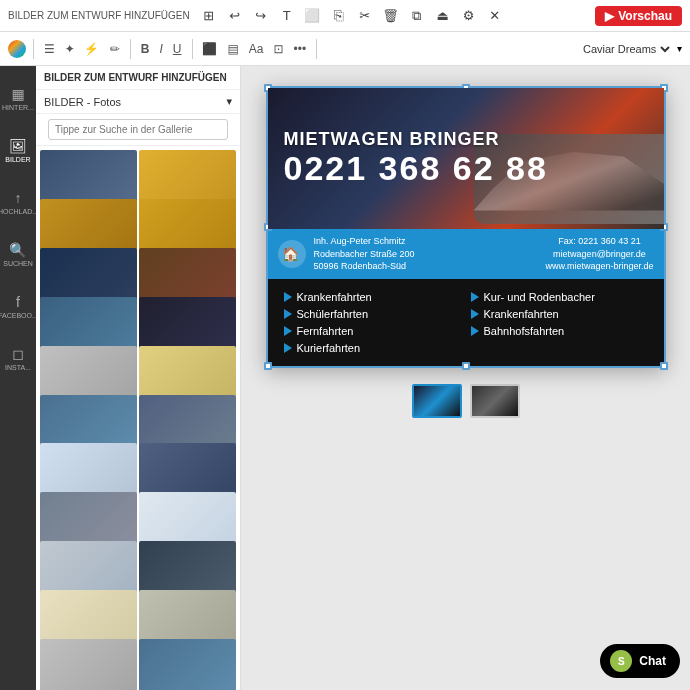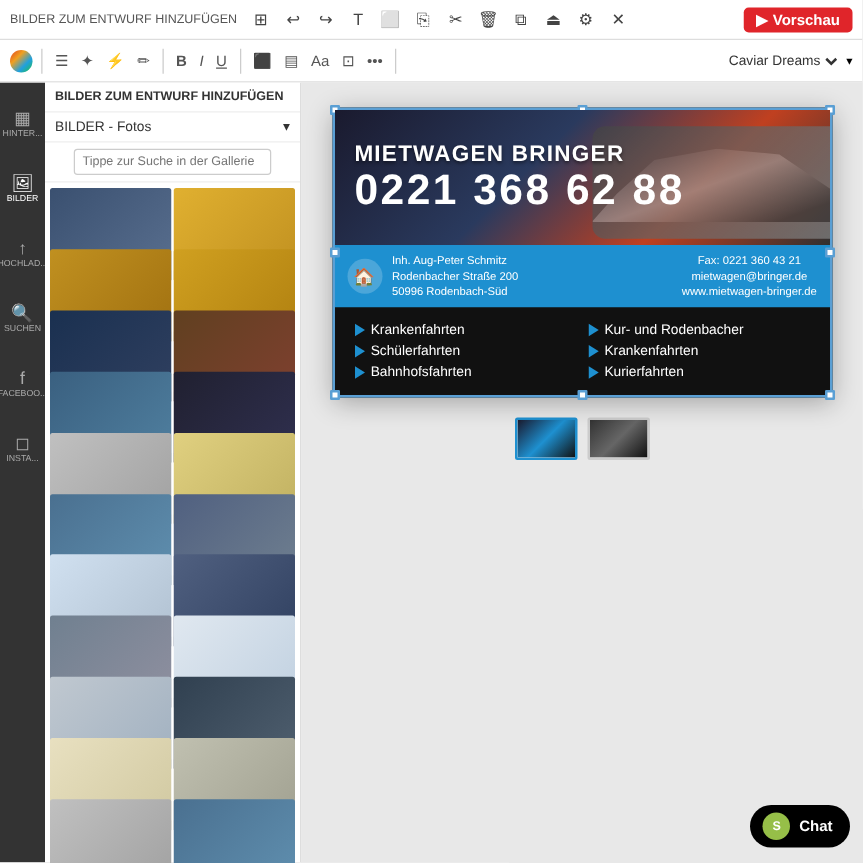--- a/index.html
+++ b/index.html
@@ -127,21 +127,21 @@
       display: flex;
       align-items: center;
       justify-content: space-between;
       padding: 5px 8px;
       border-bottom: 1px solid #eee;
       font-size: 11px;
       color: #333;
       cursor: pointer;
     }
     .panel-search {
-      padding: 5px 23px;
+      padding: 5px 12px;
       border-bottom: 1px solid #eee;
     }
     .panel-search input {
       width: 100%;
       padding: 4px 6px;
       font-size: 10px;
       border: 1px solid #ccc;
       border-radius: 3px;
       color: #999;
     }
@@ -210,21 +210,21 @@
       width: 400px;
       background: #111;
       box-shadow: 0 4px 20px rgba(0,0,0,0.3);
       cursor: pointer;
       position: relative;
       border: 2px solid #5a9fd4;
     }
     
     .flyer-top {
       position: relative;
-      height: 108px;
+      height: 141px;
       background: linear-gradient(135deg, #1a1a2e 0%, #2a3a5e 40%, #c04020 70%, #303030 100%);
       overflow: hidden;
     }
     .flyer-top-overlay {
       position: absolute;
       inset: 0;
       display: flex;
       flex-direction: column;
       justify-content: center;
       padding: 10px 16px;
@@ -576,20 +576,24 @@
           <div class="service-item">
             <div class="service-arrow"></div>
             <span>Schülerfahrten</span>
           </div>
           <div class="service-item">
             <div class="service-arrow"></div>
             <span>Krankenfahrten</span>
           </div>
           <div class="service-item">
             <div class="service-arrow"></div>
+            <span>Fernfahrten</span>
+          </div>
+          <div class="service-item">
+            <div class="service-arrow"></div>
             <span>Bahnhofsfahrten</span>
           </div>
           <div class="service-item">
             <div class="service-arrow"></div>
             <span>Kurierfahrten</span>
           </div>
         </div>
     </div>
 
     <div class="canvas-bottom">

